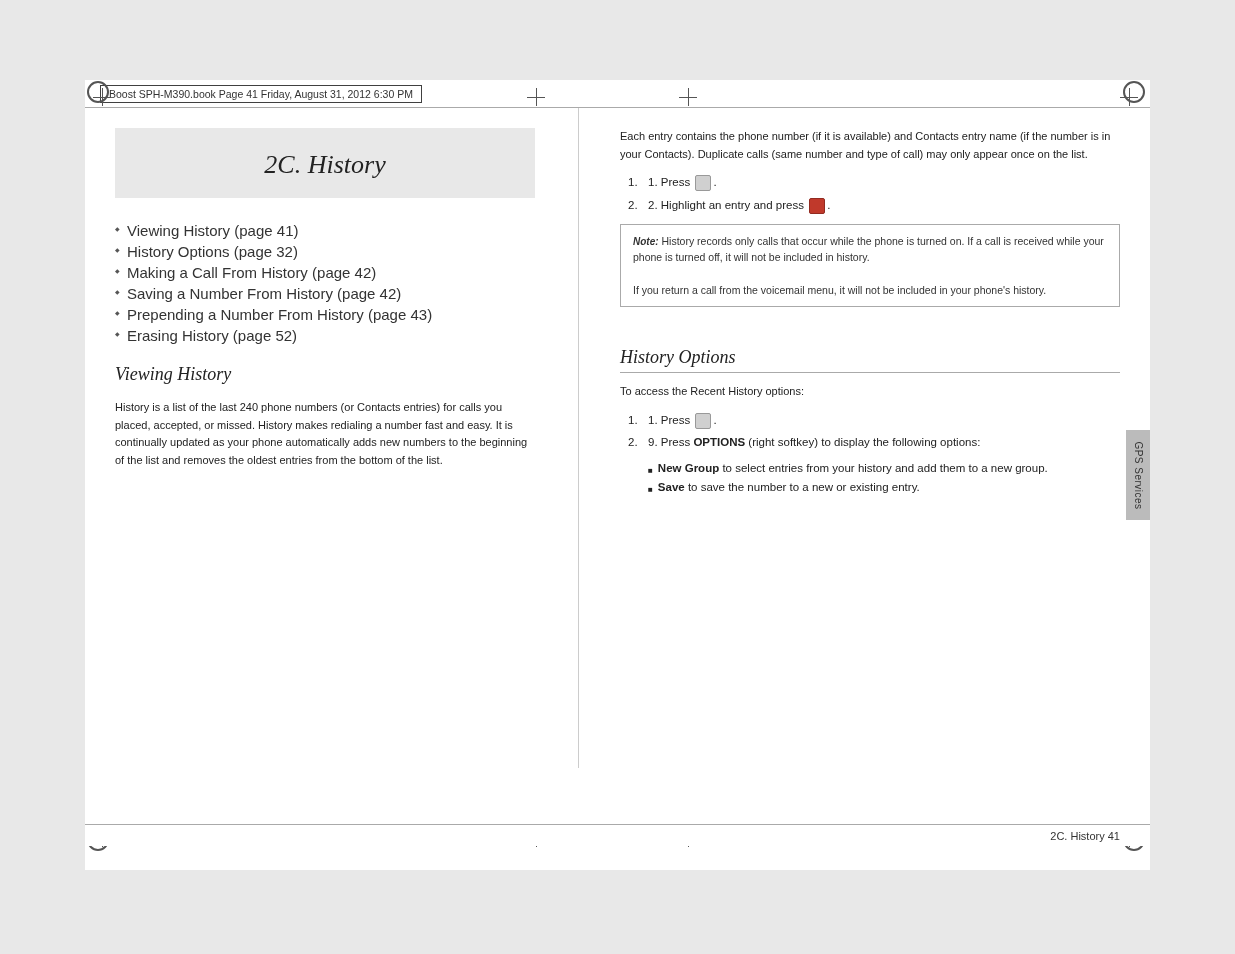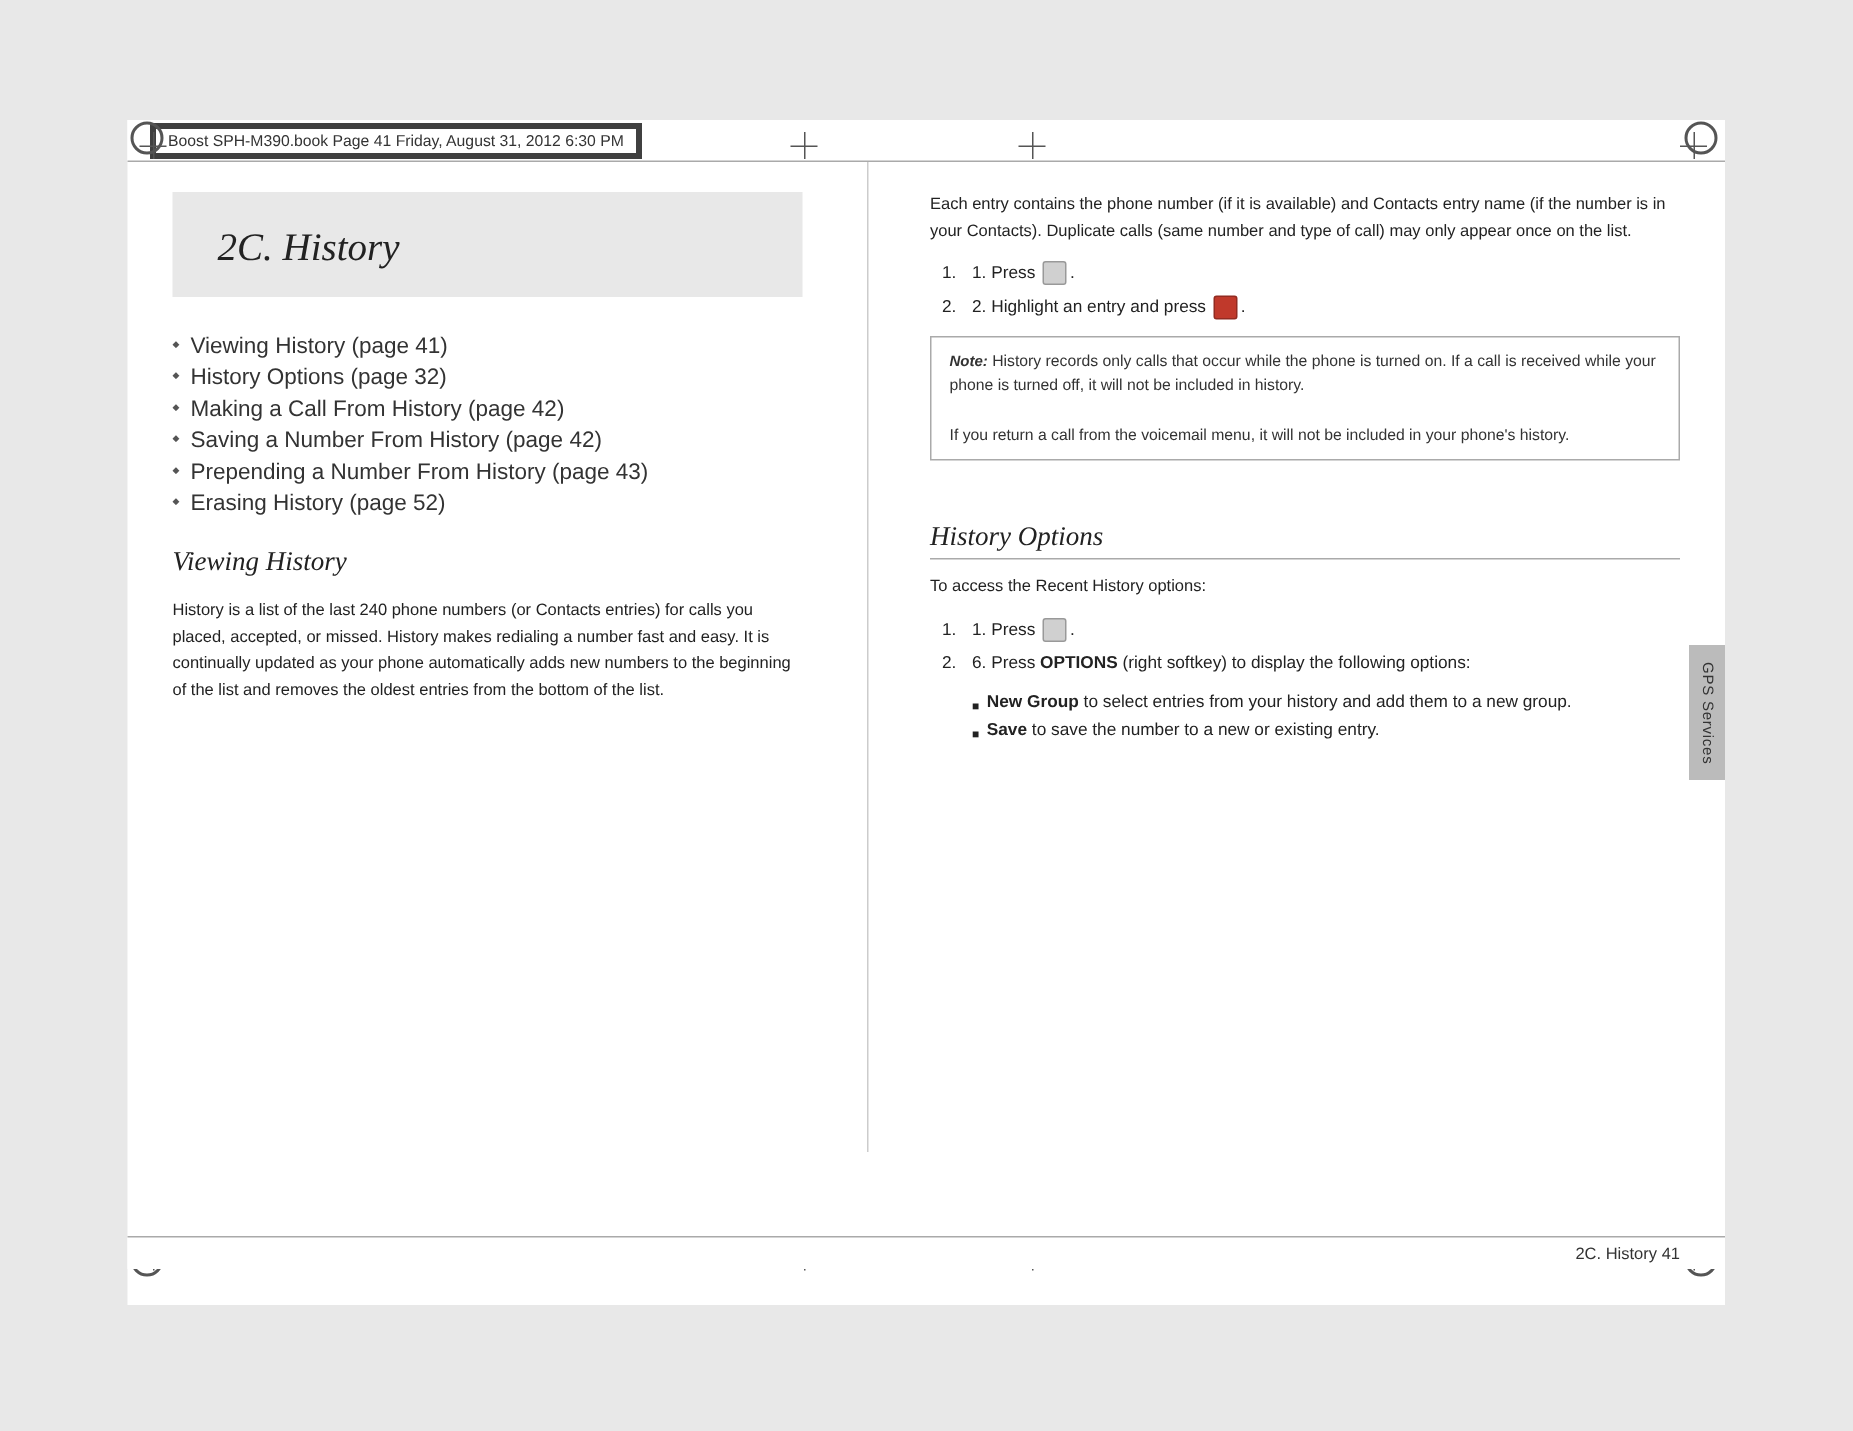--- a/index.html
+++ b/index.html
@@ -42,21 +42,21 @@
       width: 1065px;
       height: 28px;
       border-bottom: 1px solid #aaa;
       background: #fff;
       display: flex;
       align-items: center;
       padding: 0 15px;
     }
 
     .header-bar-inner {
-      border: 4px solid #404040;
+      border: 1px solid #404040;
       padding: 2px 8px;
       font-size: 10.5px;
       color: #333;
       display: inline-block;
     }
 
     
     .crosshair {
       position: absolute;
       width: 20px;
@@ -108,20 +108,21 @@
       height: 662px;
       padding: 20px 30px;
     }
 
     
     .chapter-title-box {
       background: #e8e8e8;
       border-radius: 0;
       padding: 22px 30px 18px 30px;
       margin-bottom: 24px;
+      text-align: center;
     }
 
     .chapter-title {
       font-size: 26px;
       font-style: italic;
       font-weight: normal;
       color: #222;
       font-family: Georgia, serif;
     }
 
@@ -377,21 +378,21 @@
       <div class="step">
         <span class="step-num">1.</span>
         <span class="step-text">
           <span>1.  Press</span>
           <span class="btn-icon"></span>.
         </span>
       </div>
       <div class="step">
         <span class="step-num">2.</span>
         <span class="step-text">
-          <span>6.  Press</span>
+          <span>9.  Press</span>
           <strong>OPTIONS</strong>
           <span>(right softkey) to display the following options:</span>
         </span>
       </div>
     </div>
 
     <div style="margin-left: 28px; margin-top: 6px;">
       <div style="font-size:11.5px; margin-bottom:6px; display:flex; align-items:flex-start;">
         <span style="margin-right:5px; font-size:8px; margin-top:4px;">■</span>
         <span>

